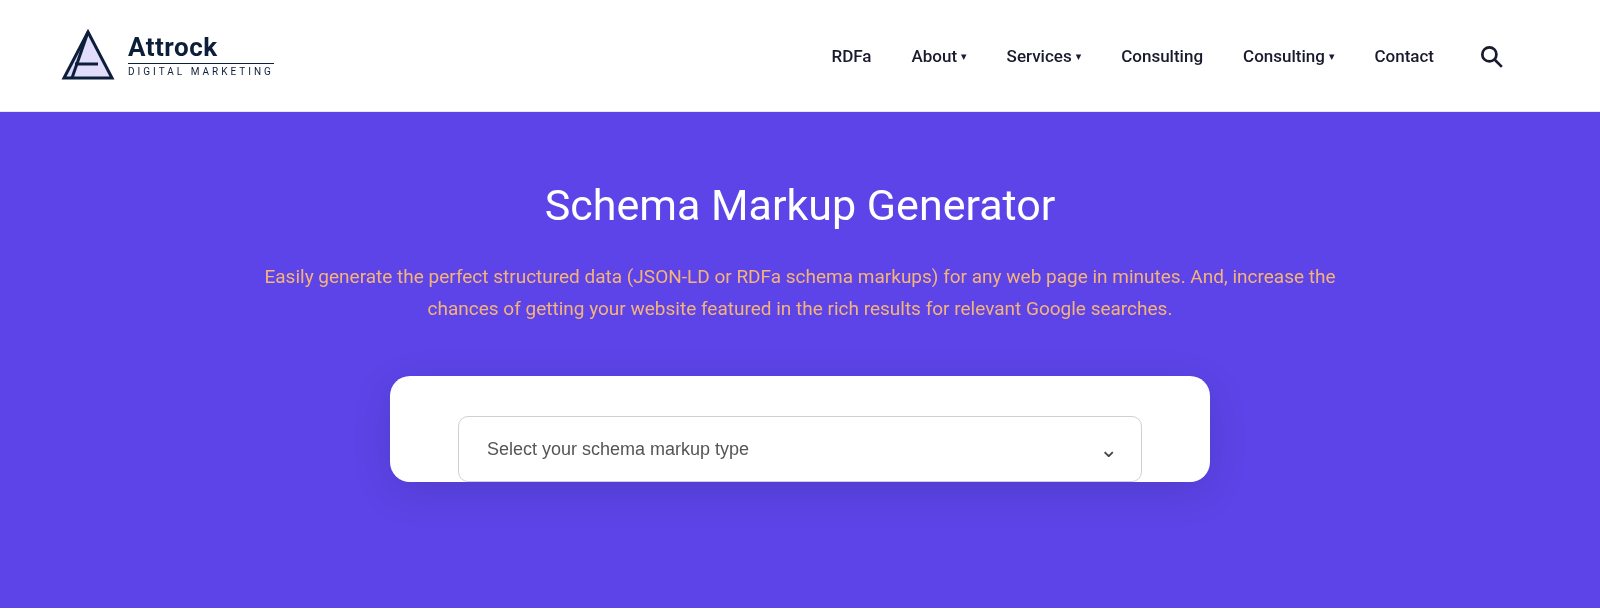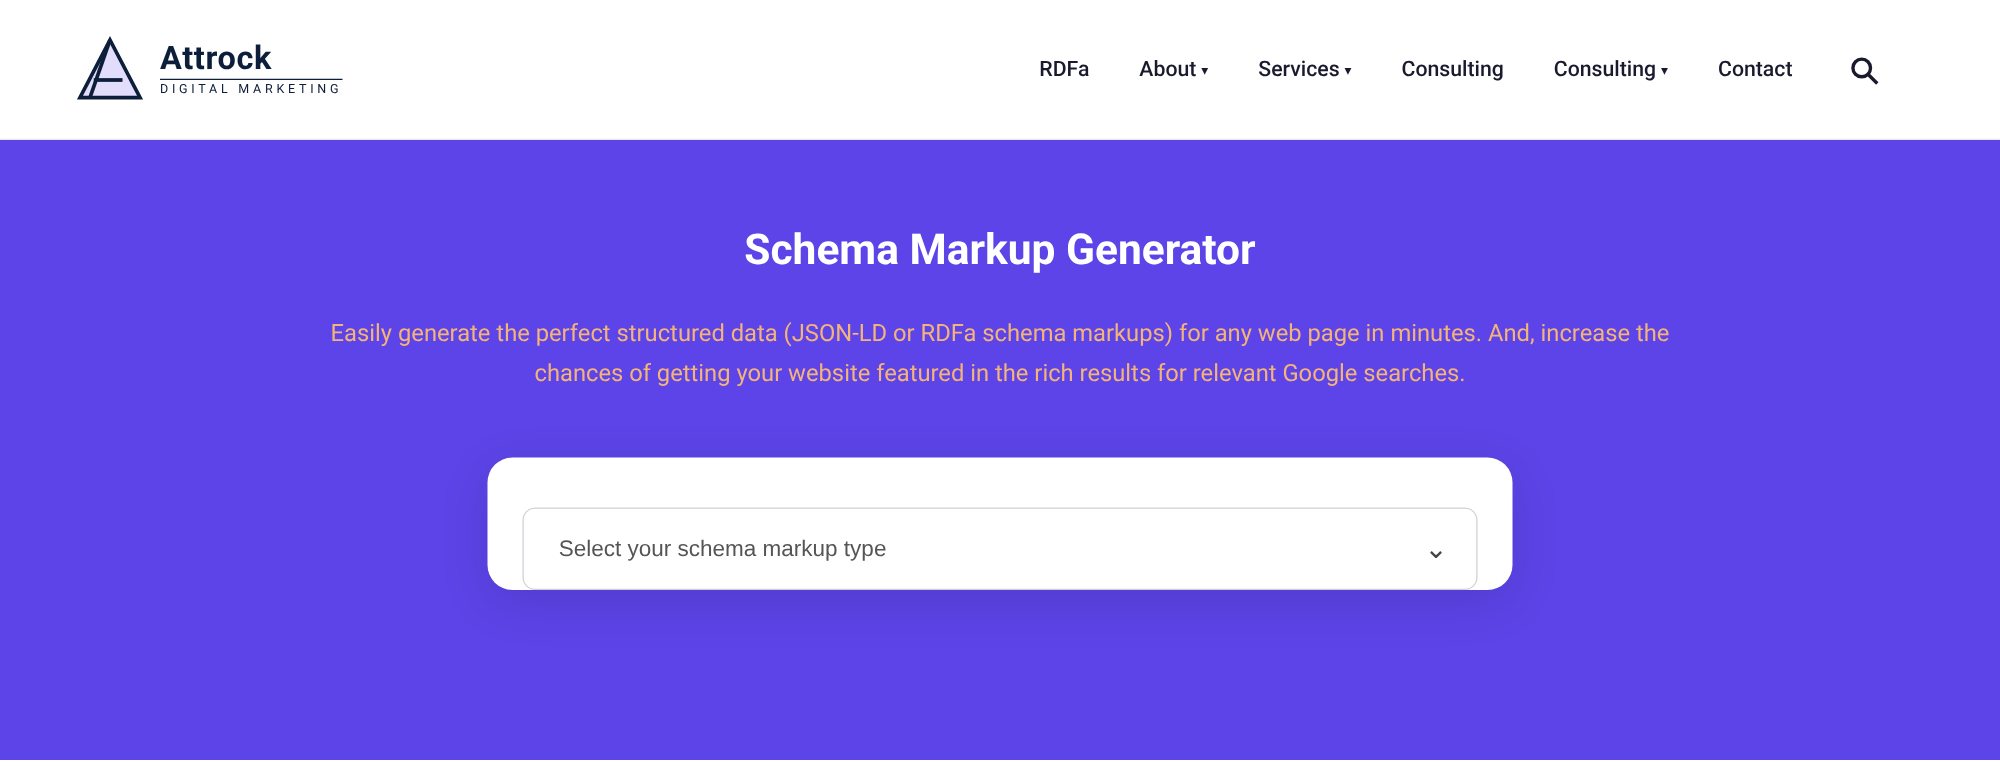--- a/index.html
+++ b/index.html
@@ -133,43 +133,43 @@
     .hero {
       background: #5c44e8;
       min-height: 496px;
       display: flex;
       flex-direction: column;
       align-items: center;
       padding: 70px 40px 0;
     }
 
     .hero-title {
-      font-size: 34px;
-      font-weight: 700;
+      font-size: 43px;
+      font-weight: 400;
       color: #ffffff;
       text-align: center;
       margin-bottom: 32px;
       line-height: 1.1;
     }
 
     .hero-subtitle {
       font-size: 19px;
       color: #fdba74;
       text-align: center;
       max-width: 1100px;
       line-height: 1.65;
       margin-bottom: 52px;
       opacity: 0.95;
     }
 
     
     .card {
       background: #ffffff;
       border-radius: 20px;
-      padding: 40px 28px 0;
+      padding: 40px 68px 0;
       width: 820px;
       box-shadow: 0 10px 40px rgba(0,0,0,0.12);
     }
 
     .select-wrapper {
       position: relative;
       width: 100%;
       margin-bottom: 0;
     }
 

